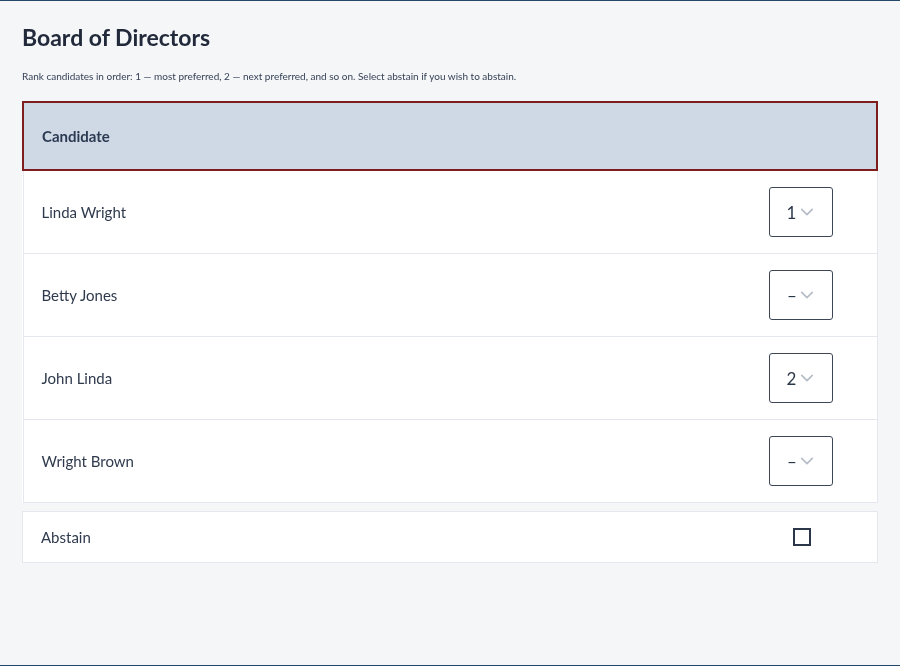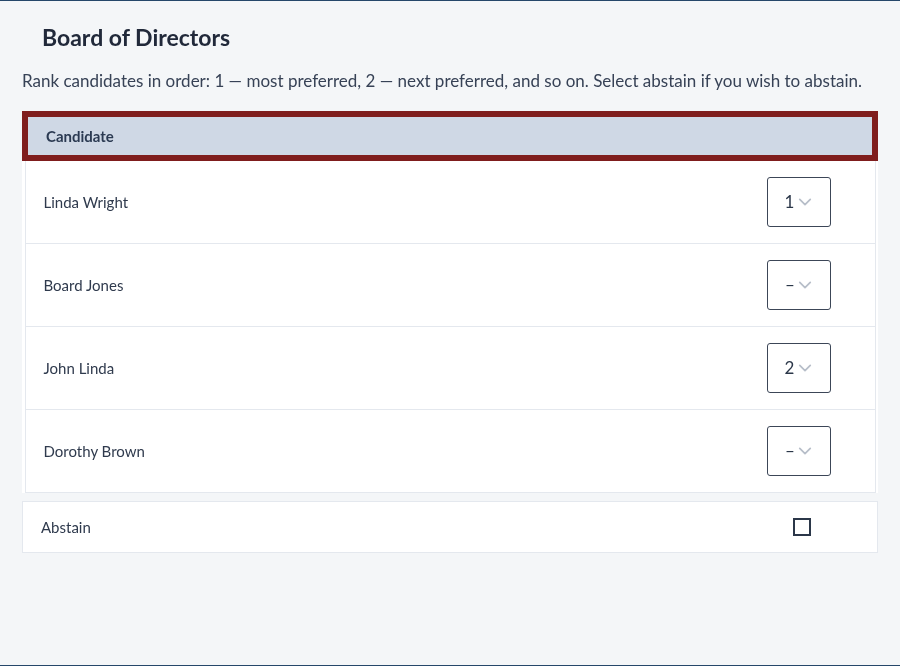--- a/index.html
+++ b/index.html
@@ -15,41 +15,40 @@
       border-bottom: 1px solid #25476a;
     }
     .page {
       padding: 22px 22px 0 22px;
     }
     h1.title {
       font-size: 23px;
       font-weight: 700;
       color: #21293a;
       margin-bottom: 18px;
-      margin-left: 20px;
     }
     p.instructions {
-      font-size: 17px;
+      font-size: 10px;
       color: #374256;
       margin-bottom: 18px;
       line-height: 1.4;
     }
     table.candidates {
       width: 100%;
       border-collapse: collapse;
       background: #fff;
     }
     table.candidates thead th {
       text-align: left;
       background: #cfd8e5;
       color: #2b3a52;
       font-weight: 700;
       font-size: 15px;
-      padding: 10px 18px;
-      border: 6px solid #7f1d1d;
+      padding: 24px 18px;
+      border: 2px solid #7f1d1d;
     }
     table.candidates tbody td {
       border: 1px solid #e4e8ee;
       padding: 0;
     }
     .cand-row {
       display: flex;
       align-items: center;
       justify-content: space-between;
       padding: 8px 18px;
@@ -134,21 +133,21 @@
               </svg>
             </span>
           </div>
         </div>
       </td>
         </tr>
 
       <tr>
           <td>
         <div class="cand-row">
-          <span class="cand-name">Board Jones</span>
+          <span class="cand-name">Betty Jones</span>
           <div class="rank-select">
             <span class="val placeholder">–</span>
             <span>
               <svg width="14" height="14" viewBox="0 0 16 16" fill="none">
                 <path d="M2 5 L8 11 L14 5" stroke="#b7bec9" stroke-width="2" stroke-linecap="round" stroke-linejoin="round"></path>
               </svg>
             </span>
           </div>
         </div>
       </td>
@@ -167,21 +166,21 @@
             </span>
           </div>
         </div>
       </td>
         </tr>
 
 
       <tr>
           <td>
         <div class="cand-row">
-          <span class="cand-name">Dorothy Brown</span>
+          <span class="cand-name">Wright Brown</span>
           <div class="rank-select">
             <span class="val placeholder">–</span>
             <span>
               <svg width="14" height="14" viewBox="0 0 16 16" fill="none">
                 <path d="M2 5 L8 11 L14 5" stroke="#b7bec9" stroke-width="2" stroke-linecap="round" stroke-linejoin="round"></path>
               </svg>
             </span>
           </div>
         </div>
       </td>

